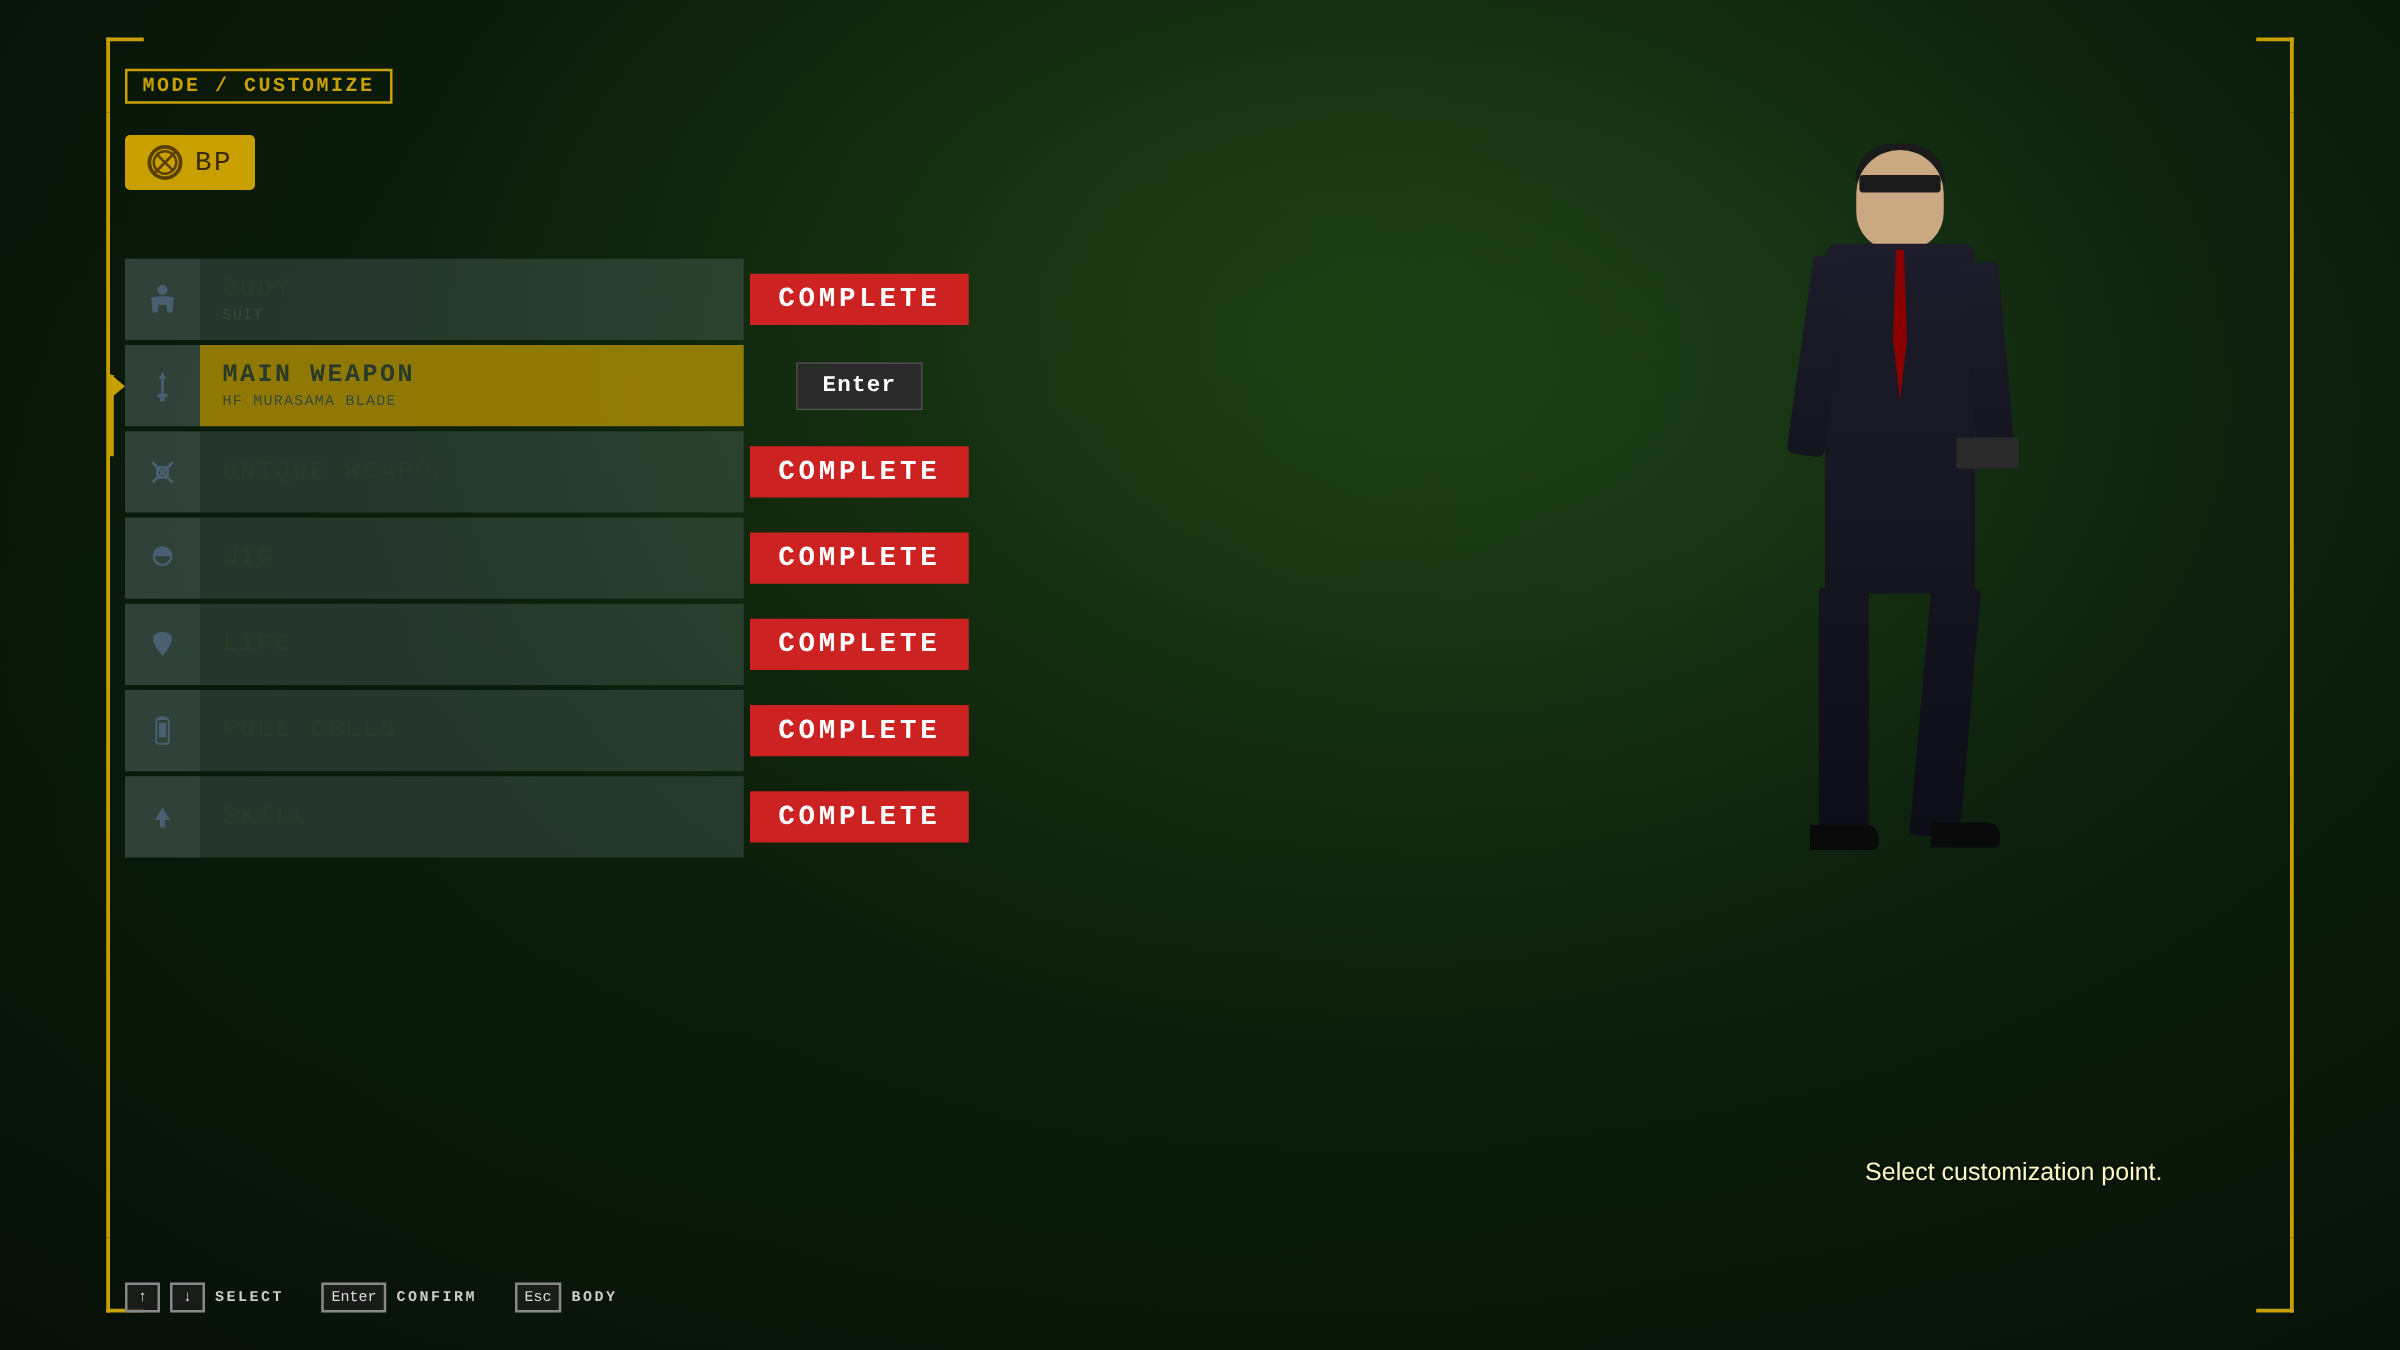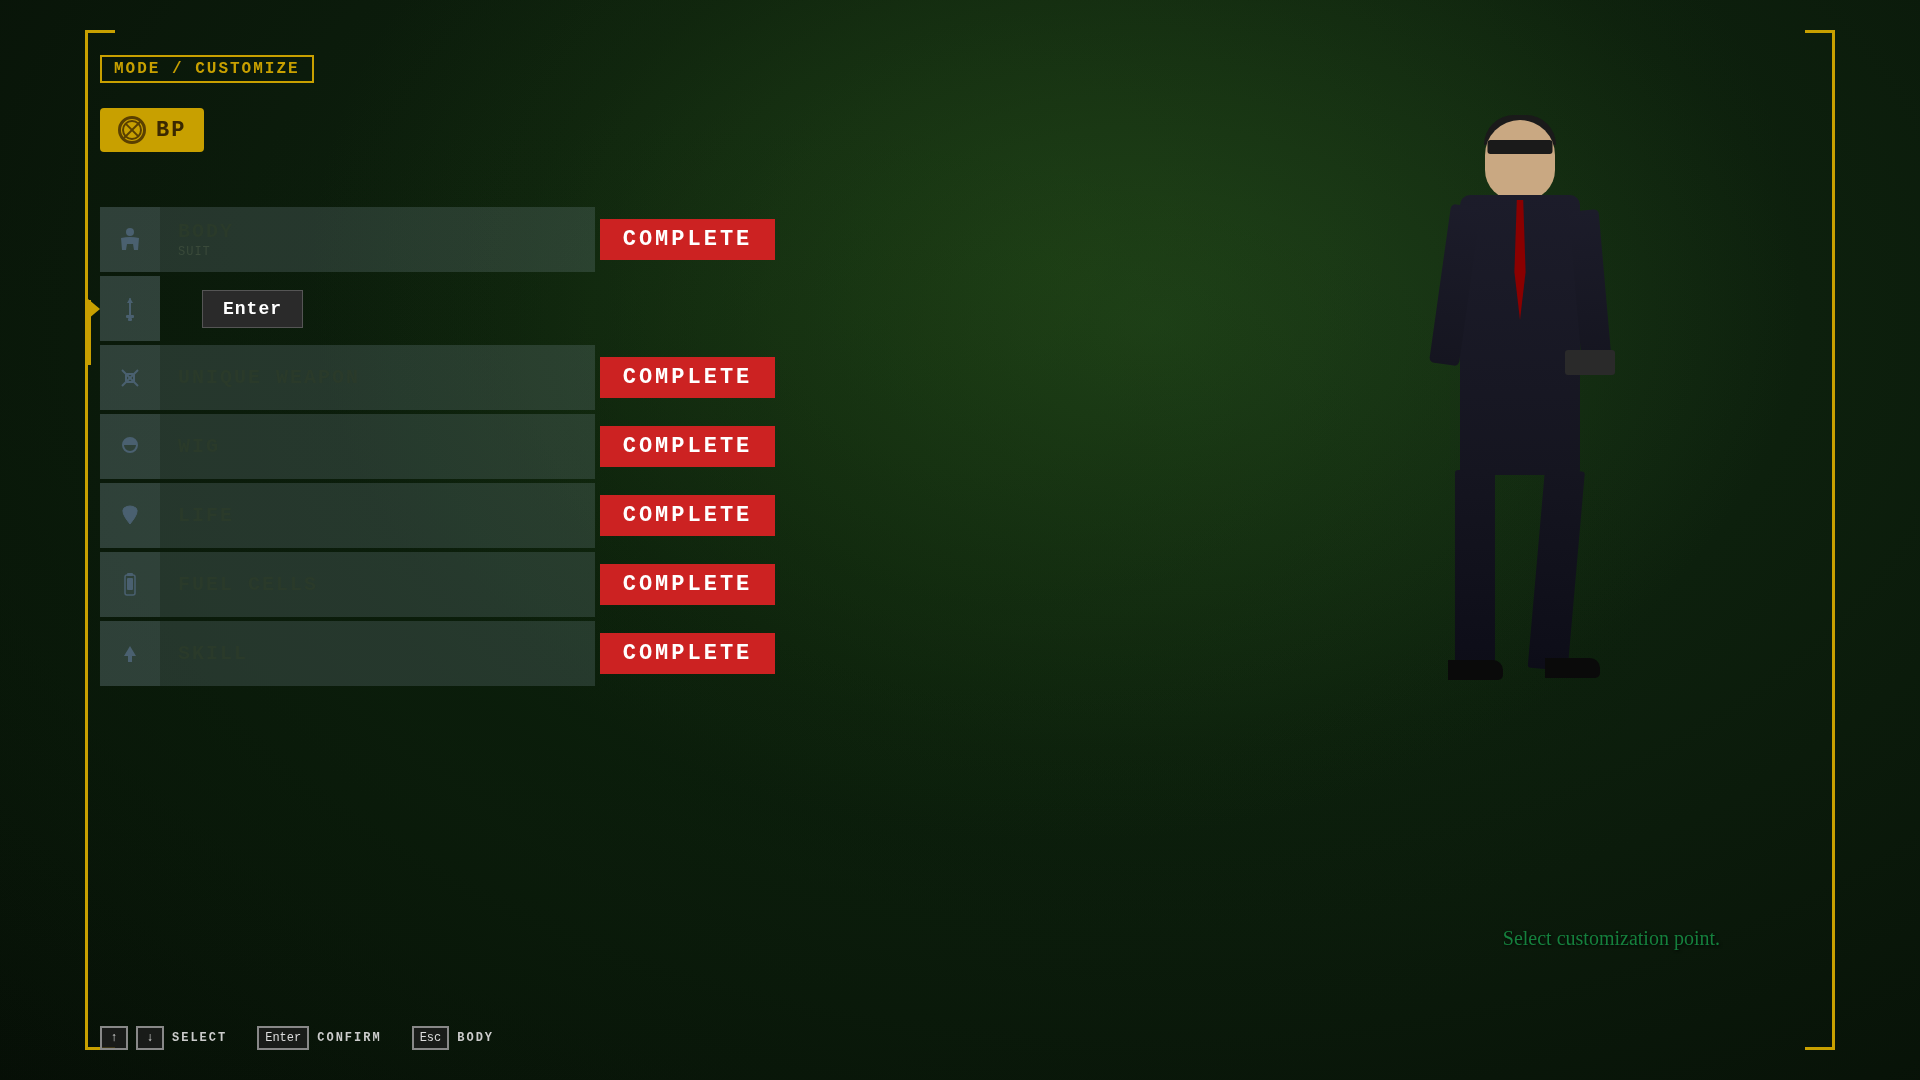--- a/index.html
+++ b/index.html
@@ -305,21 +305,21 @@
       position: absolute;
       width: 2px;
       height: 18px;
       background: #5a4000;
       transform: rotate(-45deg);
     }
 
     .bp-text {
       color: #3a2800;
       font-size: 22px;
-      font-weight: bold;
+      font-weight: normal;
       font-family: 'Courier New', monospace;
       letter-spacing: 2px;
     }
 
     
     .menu-items {
       display: flex;
       flex-direction: column;
       gap: 0;
       width: 680px;
@@ -473,24 +473,24 @@
       width: 3px;
       height: 65px;
       background: #c8a000;
       z-index: 15;
     }
 
     
     .help-text {
       position: absolute;
       bottom: 130px;
-      right: 200px;
-      color: #15803d;
+      right: 190px;
+      color: #fef9c3;
       font-size: 20px;
-      font-family: Liberation Serif, serif;
+      font-family: Liberation Sans, sans-serif;
       z-index: 10;
       text-shadow: 1px 1px 3px rgba(0,0,0,0.8);
     }
 
   </style>
 </head>
 <body>
 
 <div class="bg"></div>
 <div class="bg-overlay"></div>
@@ -563,20 +563,24 @@
       <div class="menu-item selected">
         <div class="selection-indicator"></div>
         <div class="item-icon-cell">
           <svg width="28" height="28" viewBox="0 0 28 28" fill="#4a6070">
             <rect x="13" y="3" width="2" height="18" rx="1"></rect>
             <polygon points="14,3 17,8 11,8"></polygon>
             <rect x="10" y="20" width="8" height="3" rx="1"></rect>
             <rect x="12" y="23" width="4" height="3" rx="1"></rect>
           </svg>
         </div>
+        <div class="item-label-cell selected">
+          <span class="item-main-label">MAIN WEAPON</span>
+          <span class="item-sub-label">HF MURASAMA BLADE</span>
+        </div>
         <div class="item-status-cell">
           <div class="enter-badge">Enter</div>
         </div>
       </div>
       <div class="menu-item">
         <div class="item-icon-cell">
           <svg width="28" height="28" viewBox="0 0 28 28" fill="none" stroke="#4a6070" stroke-width="2">
             <line x1="6" y1="6" x2="22" y2="22"></line>
             <line x1="22" y1="6" x2="6" y2="22"></line>
             <rect x="10" y="10" width="8" height="8" rx="1"></rect>

